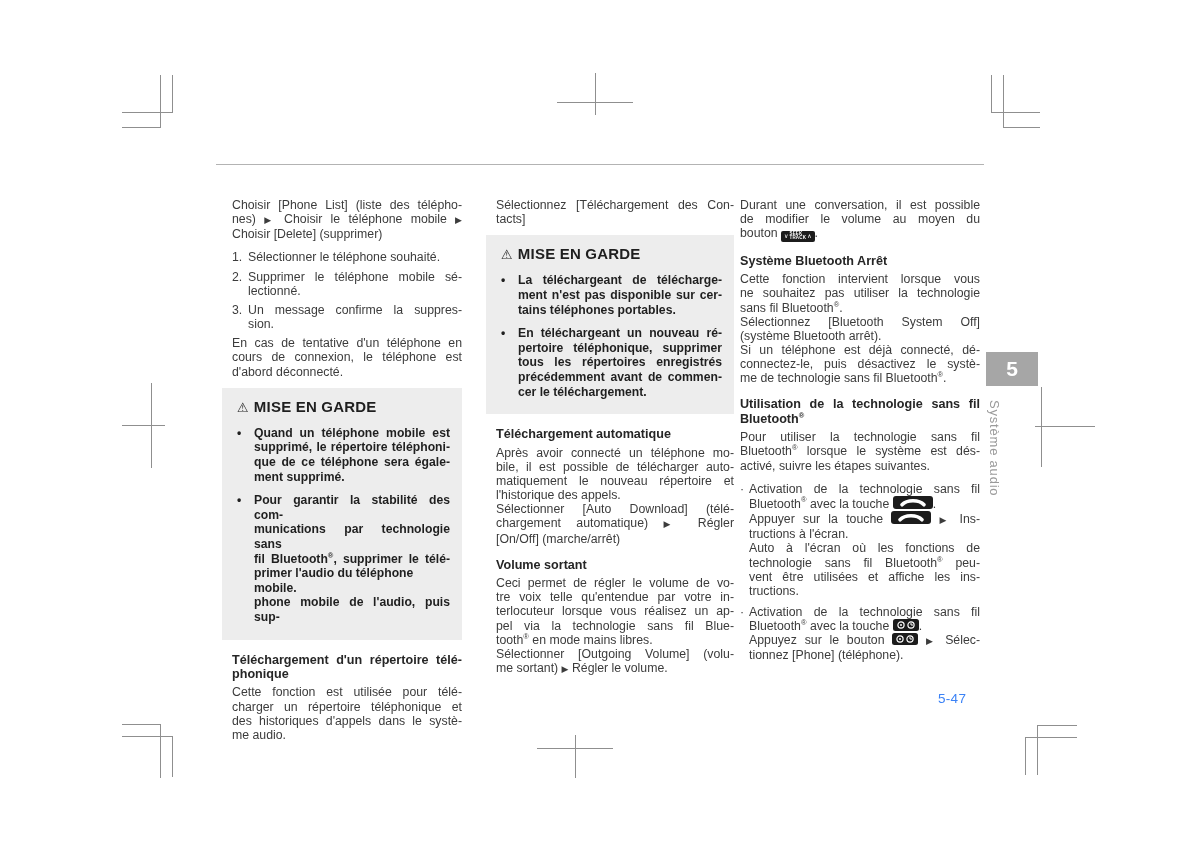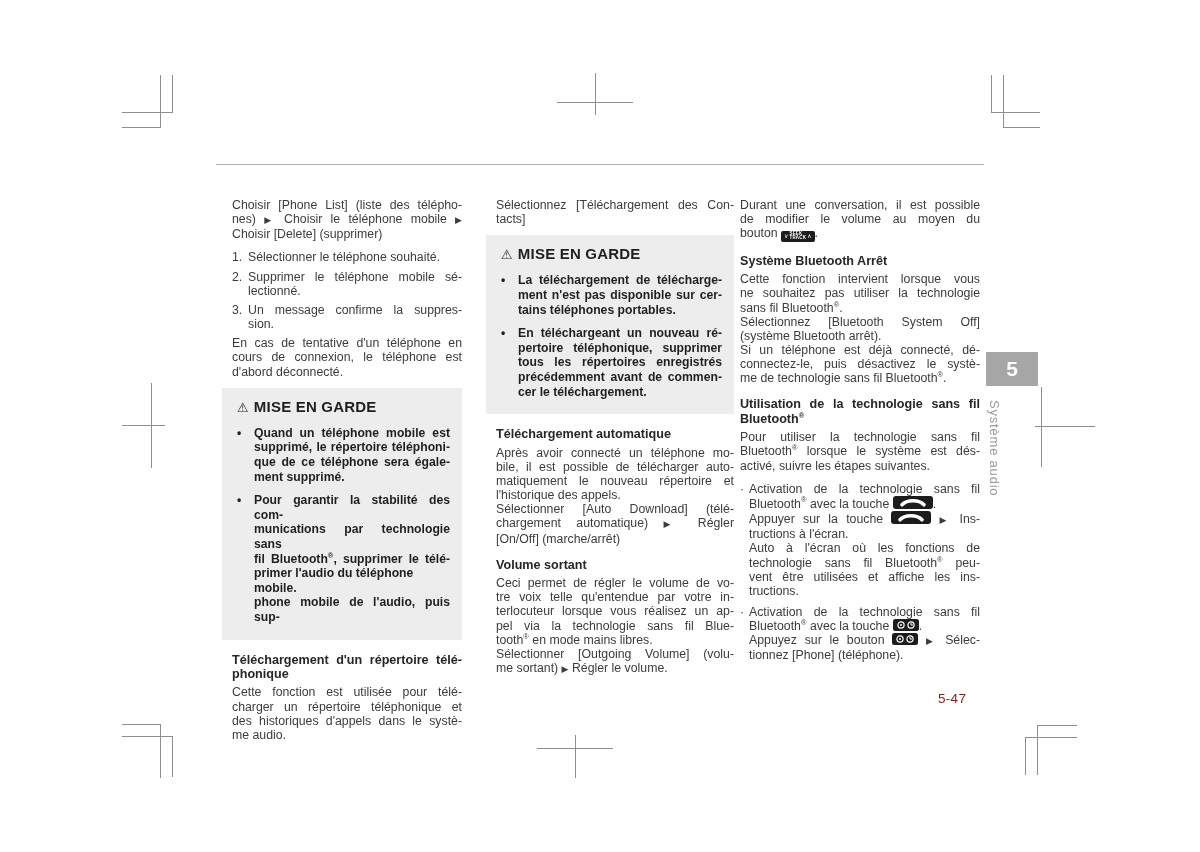--- a/index.html
+++ b/index.html
@@ -48,21 +48,21 @@
   .bseek{align-items:center;background:var(--badge-bg);border-radius:2px;height:11px;padding:0 3px;gap:1px;}
   .bseek .ch{color:#fff;font-size:6px;line-height:6px;}
   .bseek .st{display:flex;flex-direction:column;justify-content:center;}
   .bseek .st span{color:#fff;font-size:4.5px;line-height:4.6px;letter-spacing:.2px;font-weight:bold;}
   .bsvg svg{display:block;}
 
   #tab{position:absolute;left:986px;top:352px;width:52px;height:34px;background:var(--tab-bg);
        color:var(--tab-text);font-size:21px;font-weight:bold;display:flex;align-items:center;justify-content:center;}
   #sidelabel{position:absolute;left:987px;top:400px;writing-mode:vertical-rl;
        font-size:13px;color:var(--side-label);letter-spacing:.8px;}
-  #pagenum{position:absolute;left:938px;top:691px;font-size:13.5px;color:#7f1d1d;letter-spacing:.3px;}
+  #pagenum{position:absolute;left:938px;top:691px;font-size:13.5px;color:#3b82f6;letter-spacing:.3px;}
 </style>
 </head>
 <body>
 
 <div class="page">
 
   <div class="mark" style="left:122px;top:112px;width:50px;height:1px"></div>
   <div class="mark" style="left:122px;top:127px;width:39px;height:1px"></div>
   <div class="mark" style="left:160px;top:75px;width:1px;height:53px"></div>
   <div class="mark" style="left:172px;top:75px;width:1px;height:38px"></div>
@@ -160,21 +160,21 @@
   <div id="col2" class="col">
       <div class="para">
         <div class="ln j">Sélectionnez [Téléchargement des Con-</div>
         <div class="ln l">tacts]</div>
       </div>
       <div class="warnbox">
         <div class="wtitle"><span class="warn-ic">⚠</span><span>MISE EN GARDE</span></div>
         <div class="wbullet">
           <span class="wdot">•</span>
           <div class="wtxt">
-            <div class="ln j">La téléchargement de télécharge-</div>
+            <div class="ln j">La téléchargeant de télécharge-</div>
             <div class="ln j">ment n'est pas disponible sur cer-</div>
             <div class="ln l">tains téléphones portables.</div>
           </div>
         </div>
         <div class="wbullet">
           <span class="wdot">•</span>
           <div class="wtxt">
             <div class="ln j">En téléchargeant un nouveau ré-</div>
             <div class="ln j">pertoire téléphonique, supprimer</div>
             <div class="ln j">tous les répertoires enregistrés</div>

